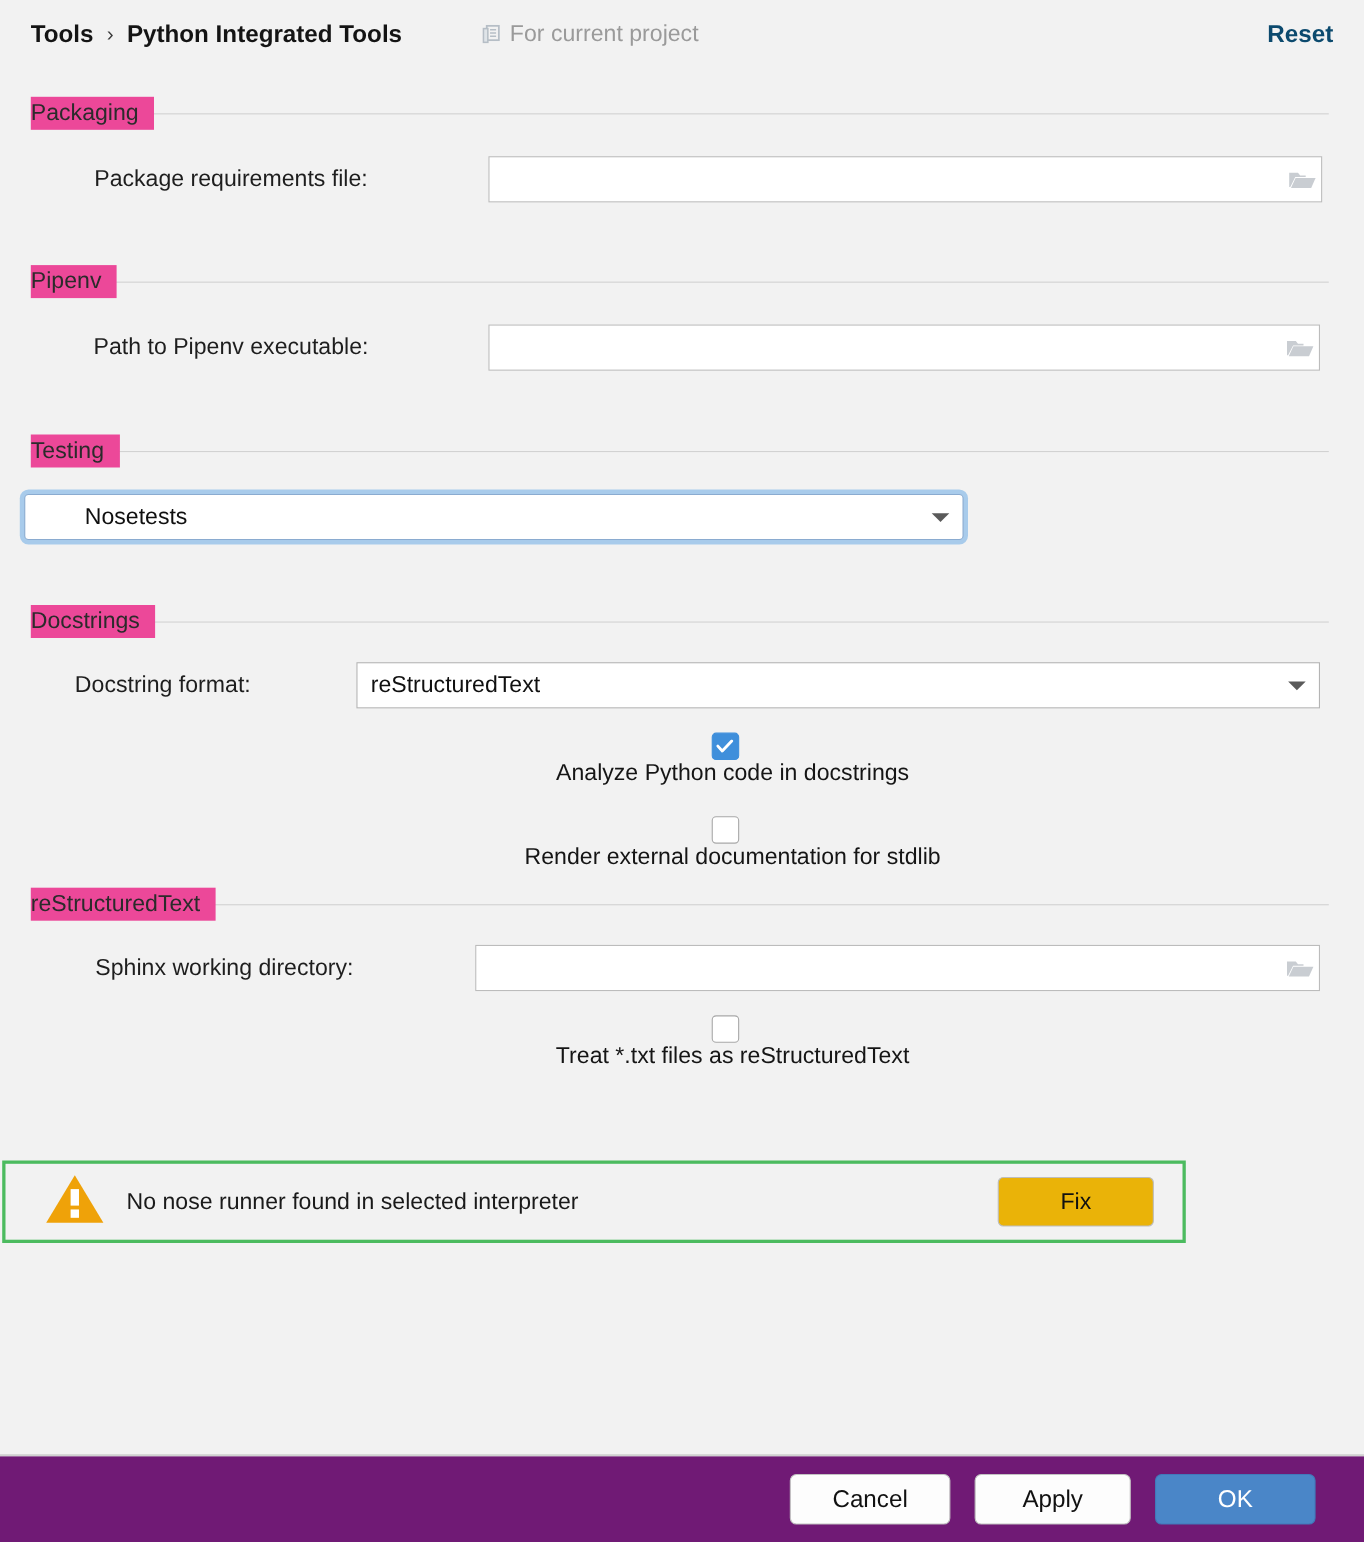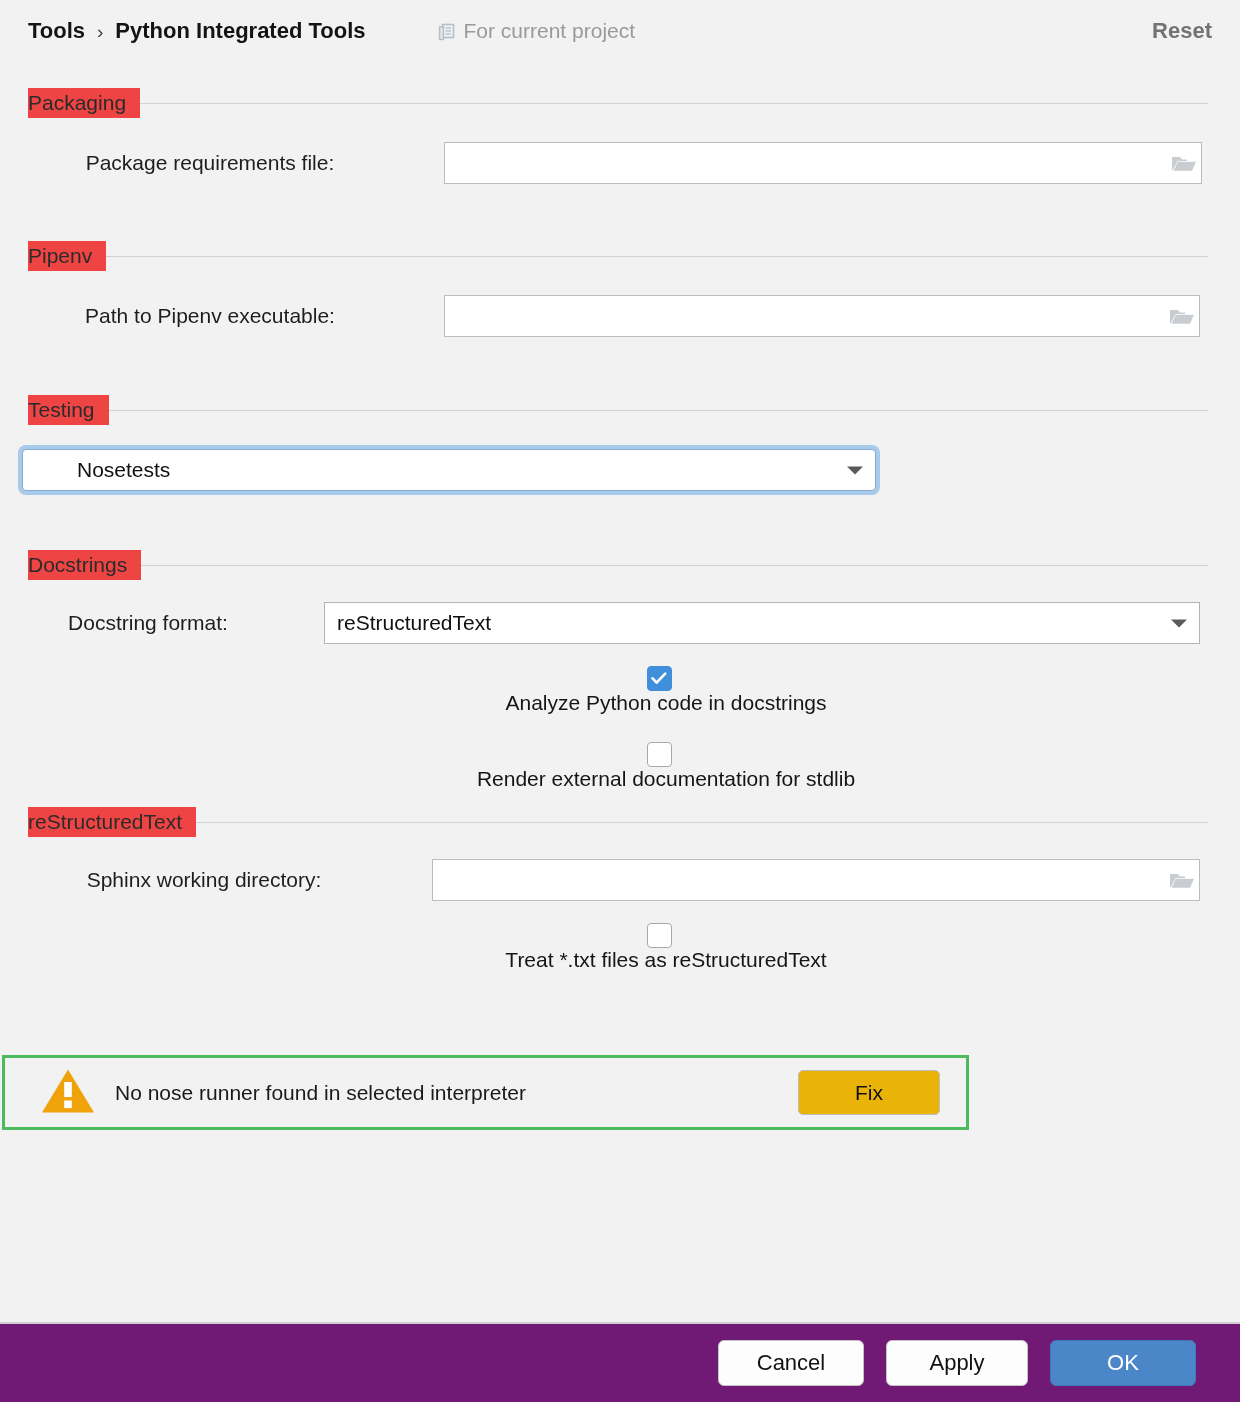--- a/index.html
+++ b/index.html
@@ -23,31 +23,31 @@
   }
   .crumb-sep {
     font-size: 19px; color: #3c3c3c; margin: 0 12px; line-height: 1;
   }
   .scope {
     display: flex; align-items: center; gap: 9px;
     margin-left: 72px; color: #9a9a9a; font-size: 21px; white-space: nowrap;
   }
   .scope-icon { width: 17px; height: 18px; display: block; }
   .reset-link {
-    margin-left: auto; color: #737373; font-size: 22px; font-weight: bold;
+    margin-left: auto; color: #0c4a6e; font-size: 22px; font-weight: bold;
     cursor: pointer; white-space: nowrap;
   }
 
   
   .content { position: absolute; left: 0; top: 62px; width: 1240px; height: 1260px; }
 
   .section { position: absolute; left: 0; width: 1240px; }
   .sec-head { position: relative; height: 30px; padding-left: 28px; }
   .sec-title {
-    font-size: 21px; color: #2b2b2b; background: #ef4444;
+    font-size: 21px; color: #2b2b2b; background: #ec4899;
     padding-right: 14px; display: inline-block; line-height: 30px;
     position: relative; z-index: 2; white-space: nowrap;
   }
   .sec-rule {
     position: absolute; left: 28px; right: 32px; top: 15px;
     height: 1px; background: #d2d2d2; z-index: 1;
   }
 
   .row { display: flex; align-items: center; }
   .field-label {
@@ -94,21 +94,21 @@
   .cbox {
     width: 25px; height: 25px; border-radius: 4px; flex: none;
     background: #ffffff; border: 1px solid #a8a8a8;
     display: flex; align-items: center; justify-content: center;
   }
   .cbox.checked { background: #3f8fdb; border-color: #3f8fdb; }
   .cblabel { font-size: 21px; color: #151515; margin-left: 14px; white-space: nowrap; }
 
   
   .warn-outline {
-    position: absolute; left: 2px; top: 993px; width: 967px; height: 75px;
+    position: absolute; left: 2px; top: 993px; width: 1076px; height: 75px;
     border: 3px solid #4cbb5f; background: transparent;
   }
   .warn-row {
     position: absolute; left: 0; top: 0; right: 0; bottom: 0;
     display: flex; align-items: center; padding: 0 26px 0 36px;
   }
   .warn-text { font-size: 21px; color: #1a1a1a; margin-left: 20px; white-space: nowrap; }
   .fix-btn {
     margin-left: auto; width: 142px; height: 45px; background: #eab308;
     border: 1px solid #bdbdbd; border-radius: 5px;

